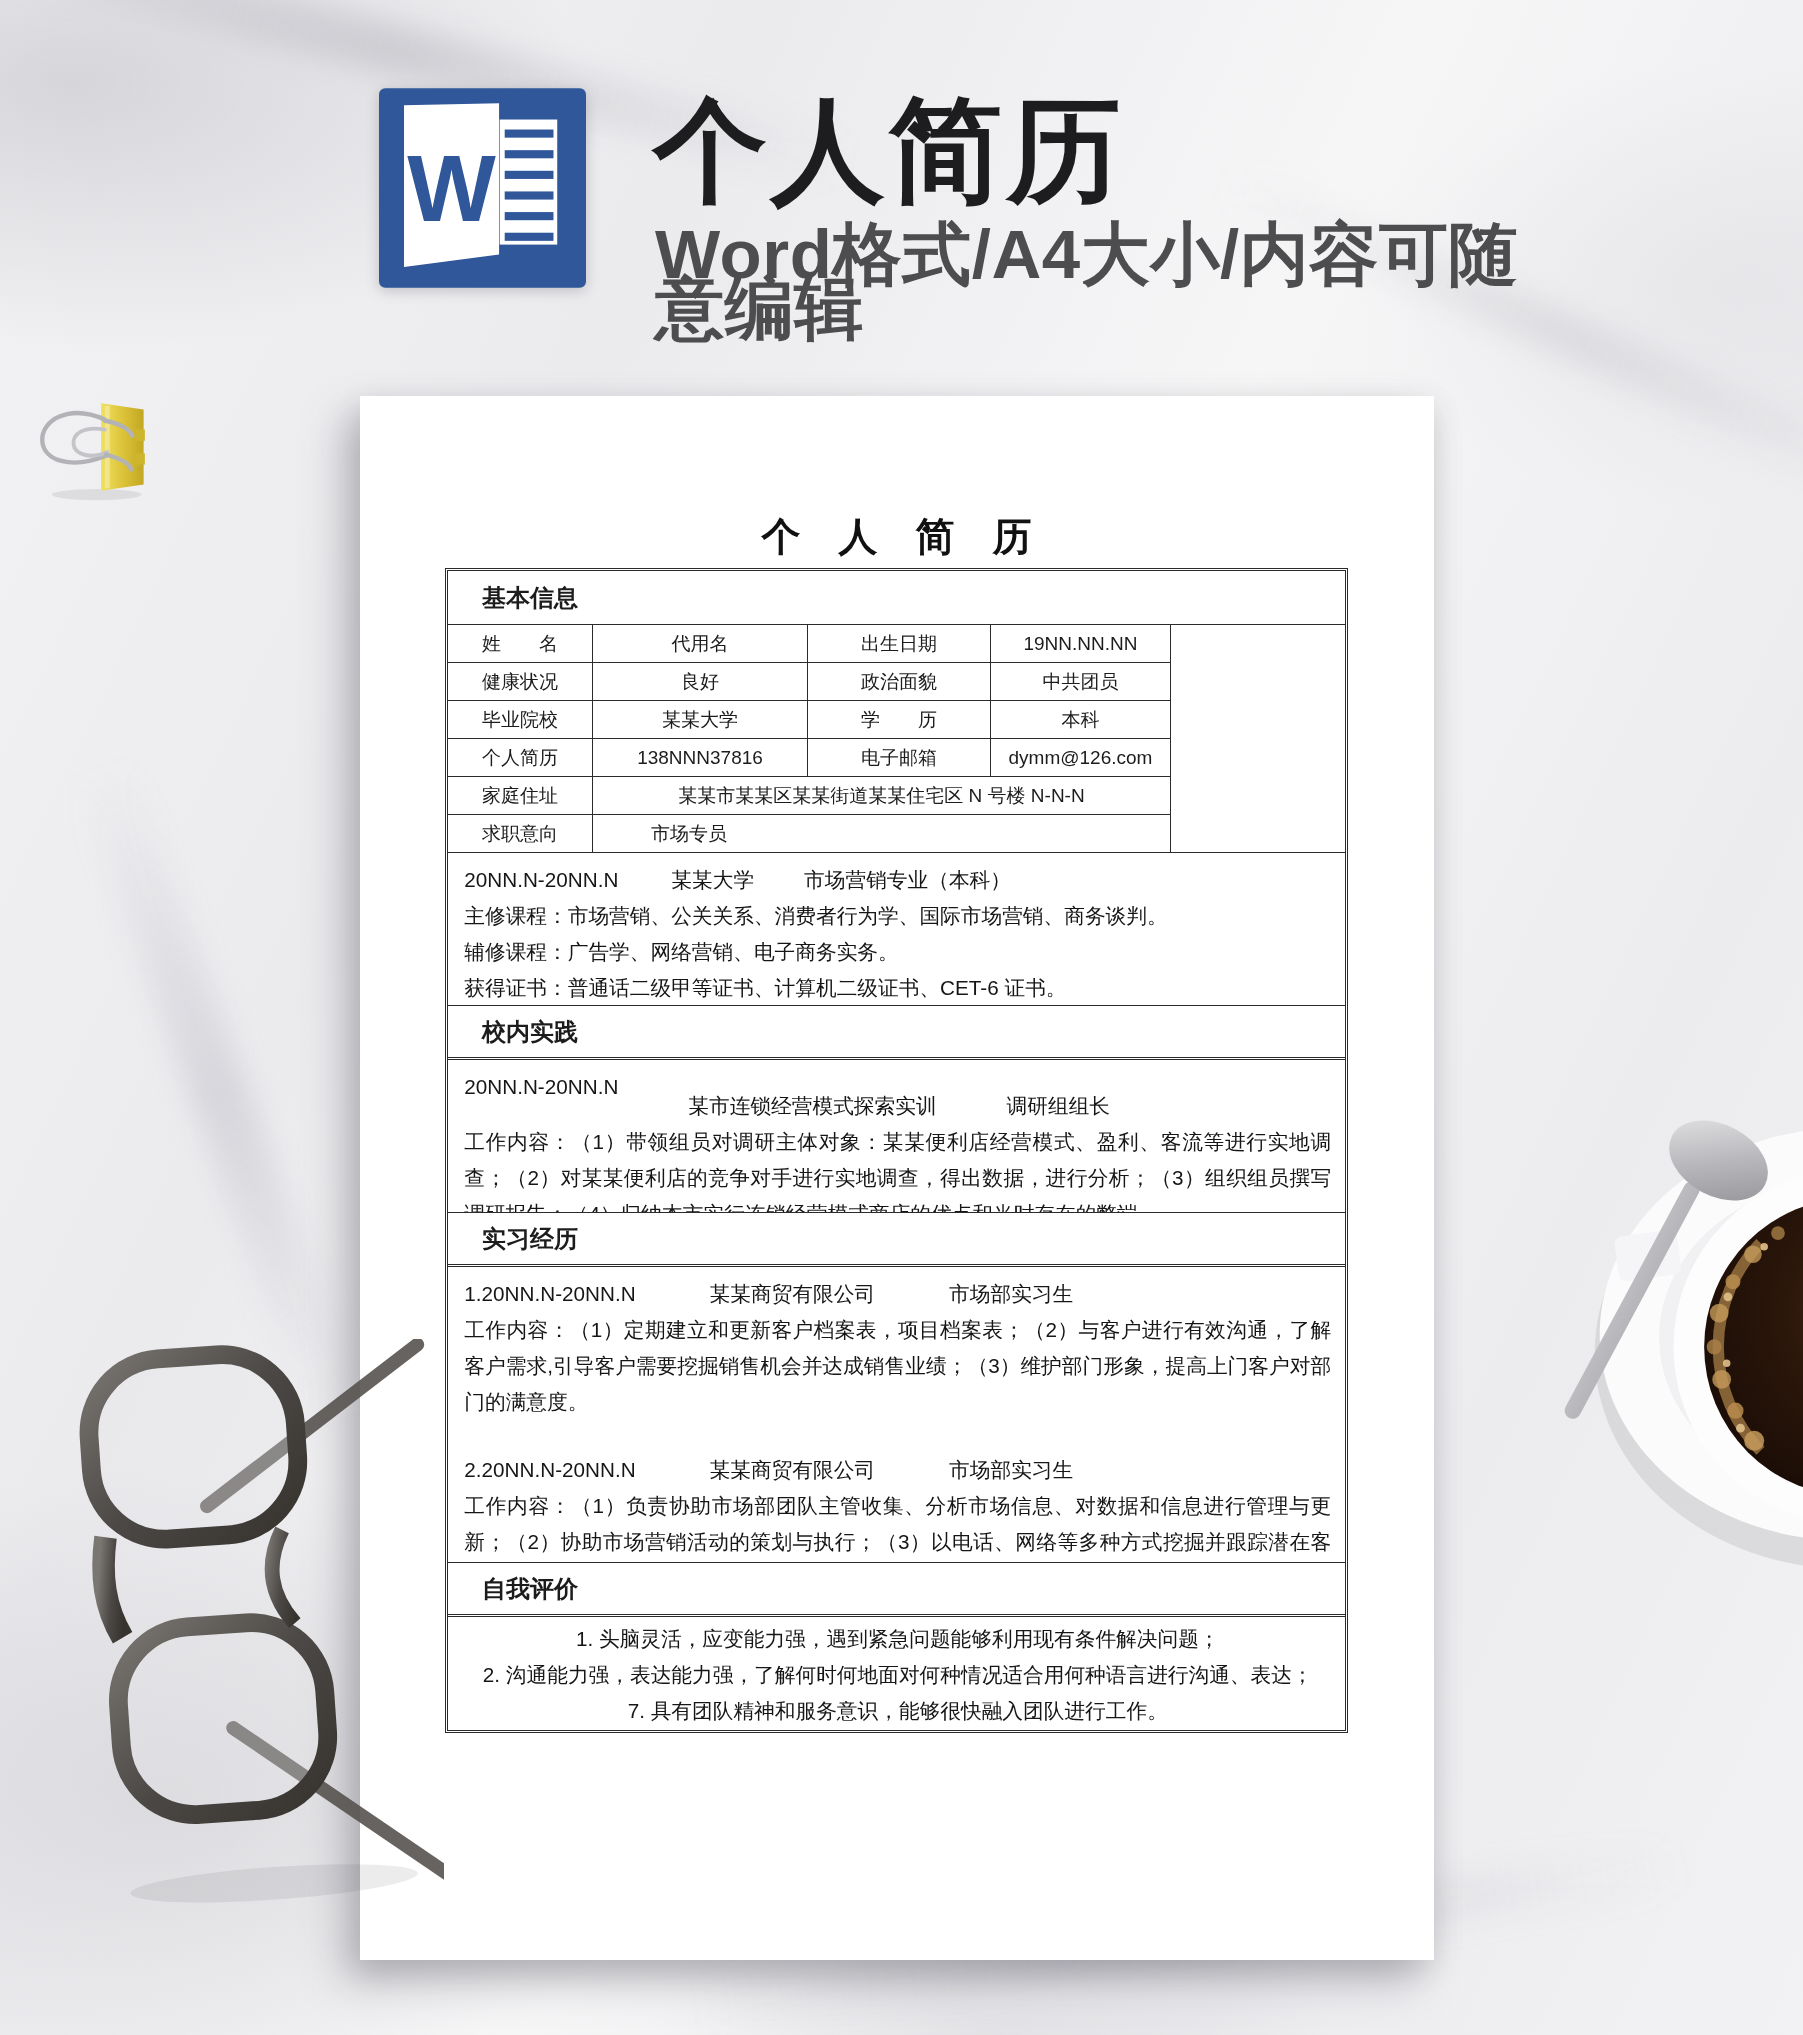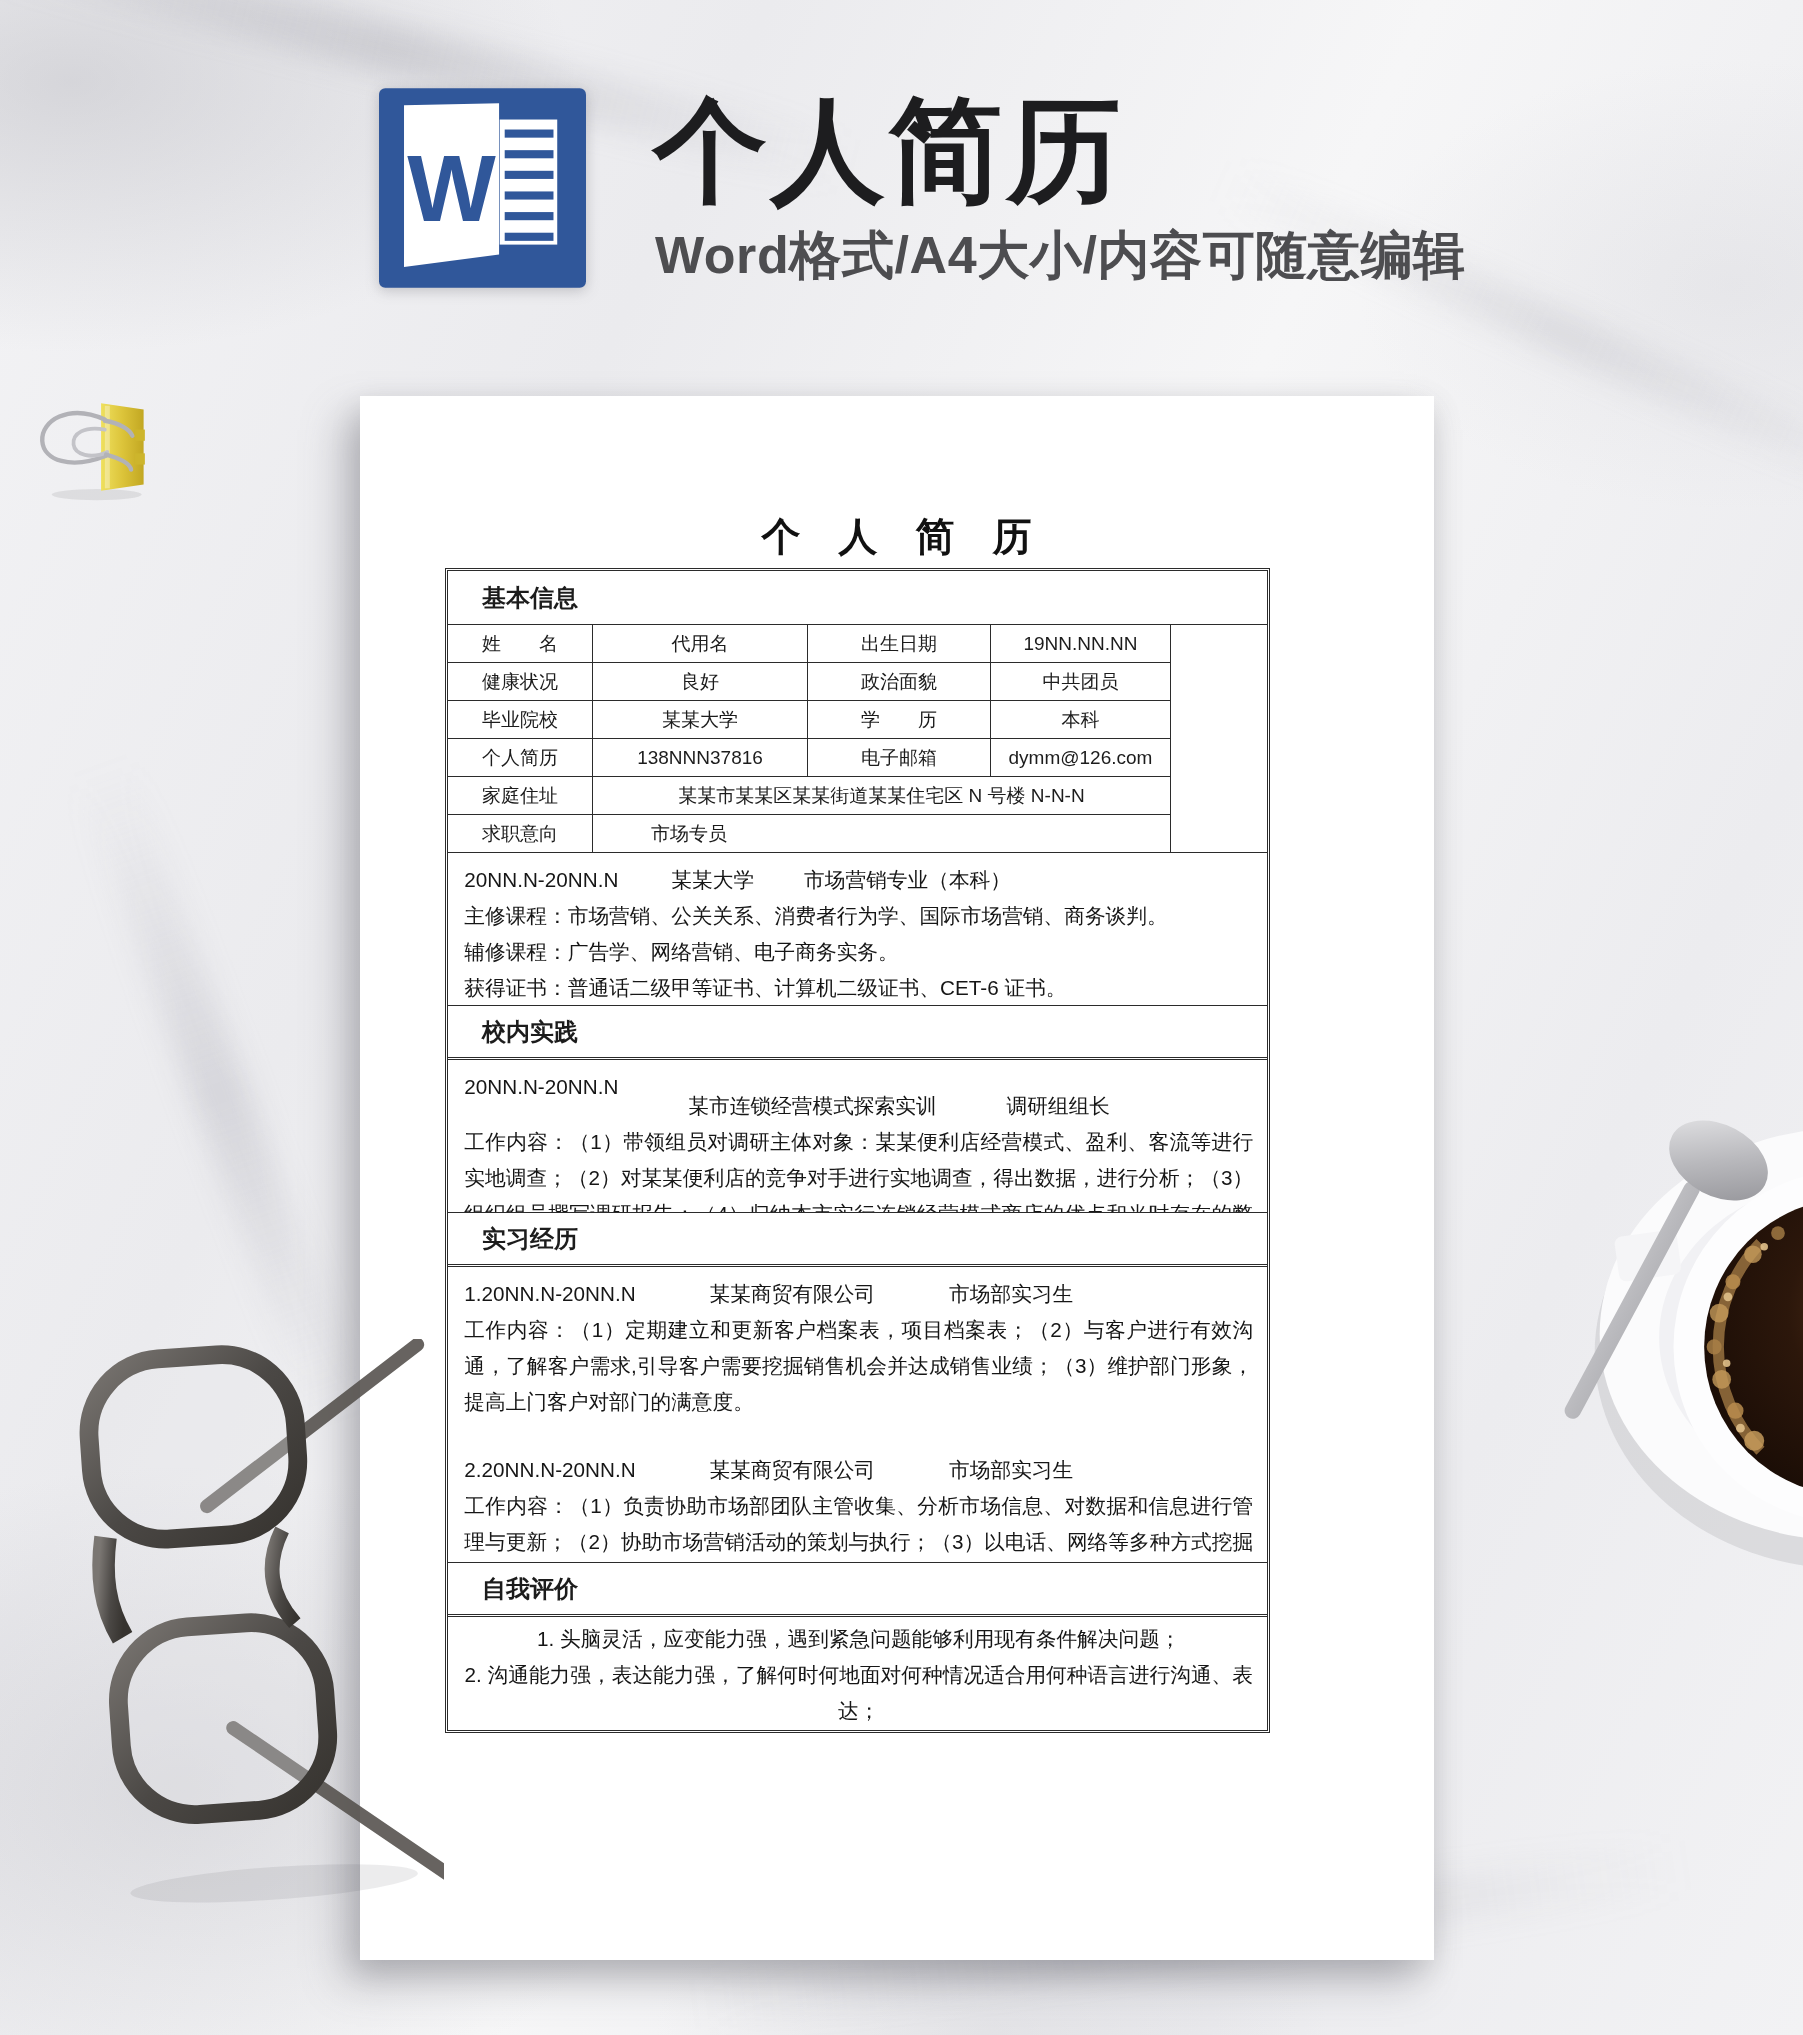--- a/index.html
+++ b/index.html
@@ -18,30 +18,30 @@
     background:linear-gradient(90deg,transparent,rgba(160,160,170,0.22),transparent);}
   .vein.v3{left:-125px;top:1065px;width:689px;height:56px;transform:rotate(70deg);
     background:linear-gradient(90deg,transparent,rgba(150,150,162,0.25),transparent);}
   .vein.v4{left:689px;top:1910px;width:1002px;height:50px;transform:rotate(-8deg);
     background:linear-gradient(90deg,transparent,rgba(158,158,168,0.22),transparent);}
 
   
   .word-logo{position:absolute;left:379px;top:88px;width:207px;height:200px;filter:drop-shadow(0 3.8px 6.3px rgba(60,60,70,0.25));}
   .banner-title{position:absolute;left:653px;top:91px;width:789px;font-size:114px;line-height:119px;
     font-weight:bold;color:#1d1d1f;letter-spacing:3.8px;}
-  .banner-subtitle{position:absolute;left:655px;top:228px;width:877px;font-size:52px;line-height:54px;
+  .banner-subtitle{position:absolute;left:655px;top:228px;width:877px;font-size:69px;line-height:54px;
     font-weight:bold;color:#4d4d50;letter-spacing:0.6px;}
 
   
   .paper{position:absolute;left:360px;top:396px;width:1074px;height:1564px;background:#ffffff;
     box-shadow:-17.5px 21px 38px rgba(95,95,105,0.35), 0 8.8px 29px rgba(0,0,0,0.12);}
   .doc-title{position:absolute;left:85px;top:116px;width:903px;height:50px;line-height:50px;
     text-align:center;font-size:39px;font-weight:bold;color:#111;letter-spacing:38px;padding-left:38px;box-sizing:border-box;}
 
-  .res-table{position:absolute;left:85px;top:172px;width:825px;border:3.8px double #2b2b2b;box-sizing:border-box;background:#fff;color:#1c1c1c;}
+  .res-table{position:absolute;left:85px;top:172px;width:903px;border:3.8px double #2b2b2b;box-sizing:border-box;background:#fff;color:#1c1c1c;}
   .sec-hdr{height:54px;display:flex;align-items:center;padding-left:34px;font-size:24px;font-weight:bold;box-sizing:border-box;}
   .hdr-thin{border-bottom:1.3px solid #2b2b2b;}
   .hdr-double{border-bottom:3.8px double #2b2b2b;}
 
   .bi-grid{display:grid;grid-template-columns:145px 215px 183px 180px 1fr;grid-template-rows:repeat(6,38px);font-size:19px;}
   .bi-cell{border-right:1.3px solid #2b2b2b;border-bottom:1.3px solid #2b2b2b;display:flex;align-items:center;justify-content:center;
     box-sizing:border-box;white-space:nowrap;overflow:hidden;}
   .bi-span{grid-column:2/5;}
   .bi-left{justify-content:flex-start;padding-left:58px;}
   .bi-photo{grid-column:5;grid-row:1/7;border-bottom:1.3px solid #2b2b2b;box-sizing:border-box;}

